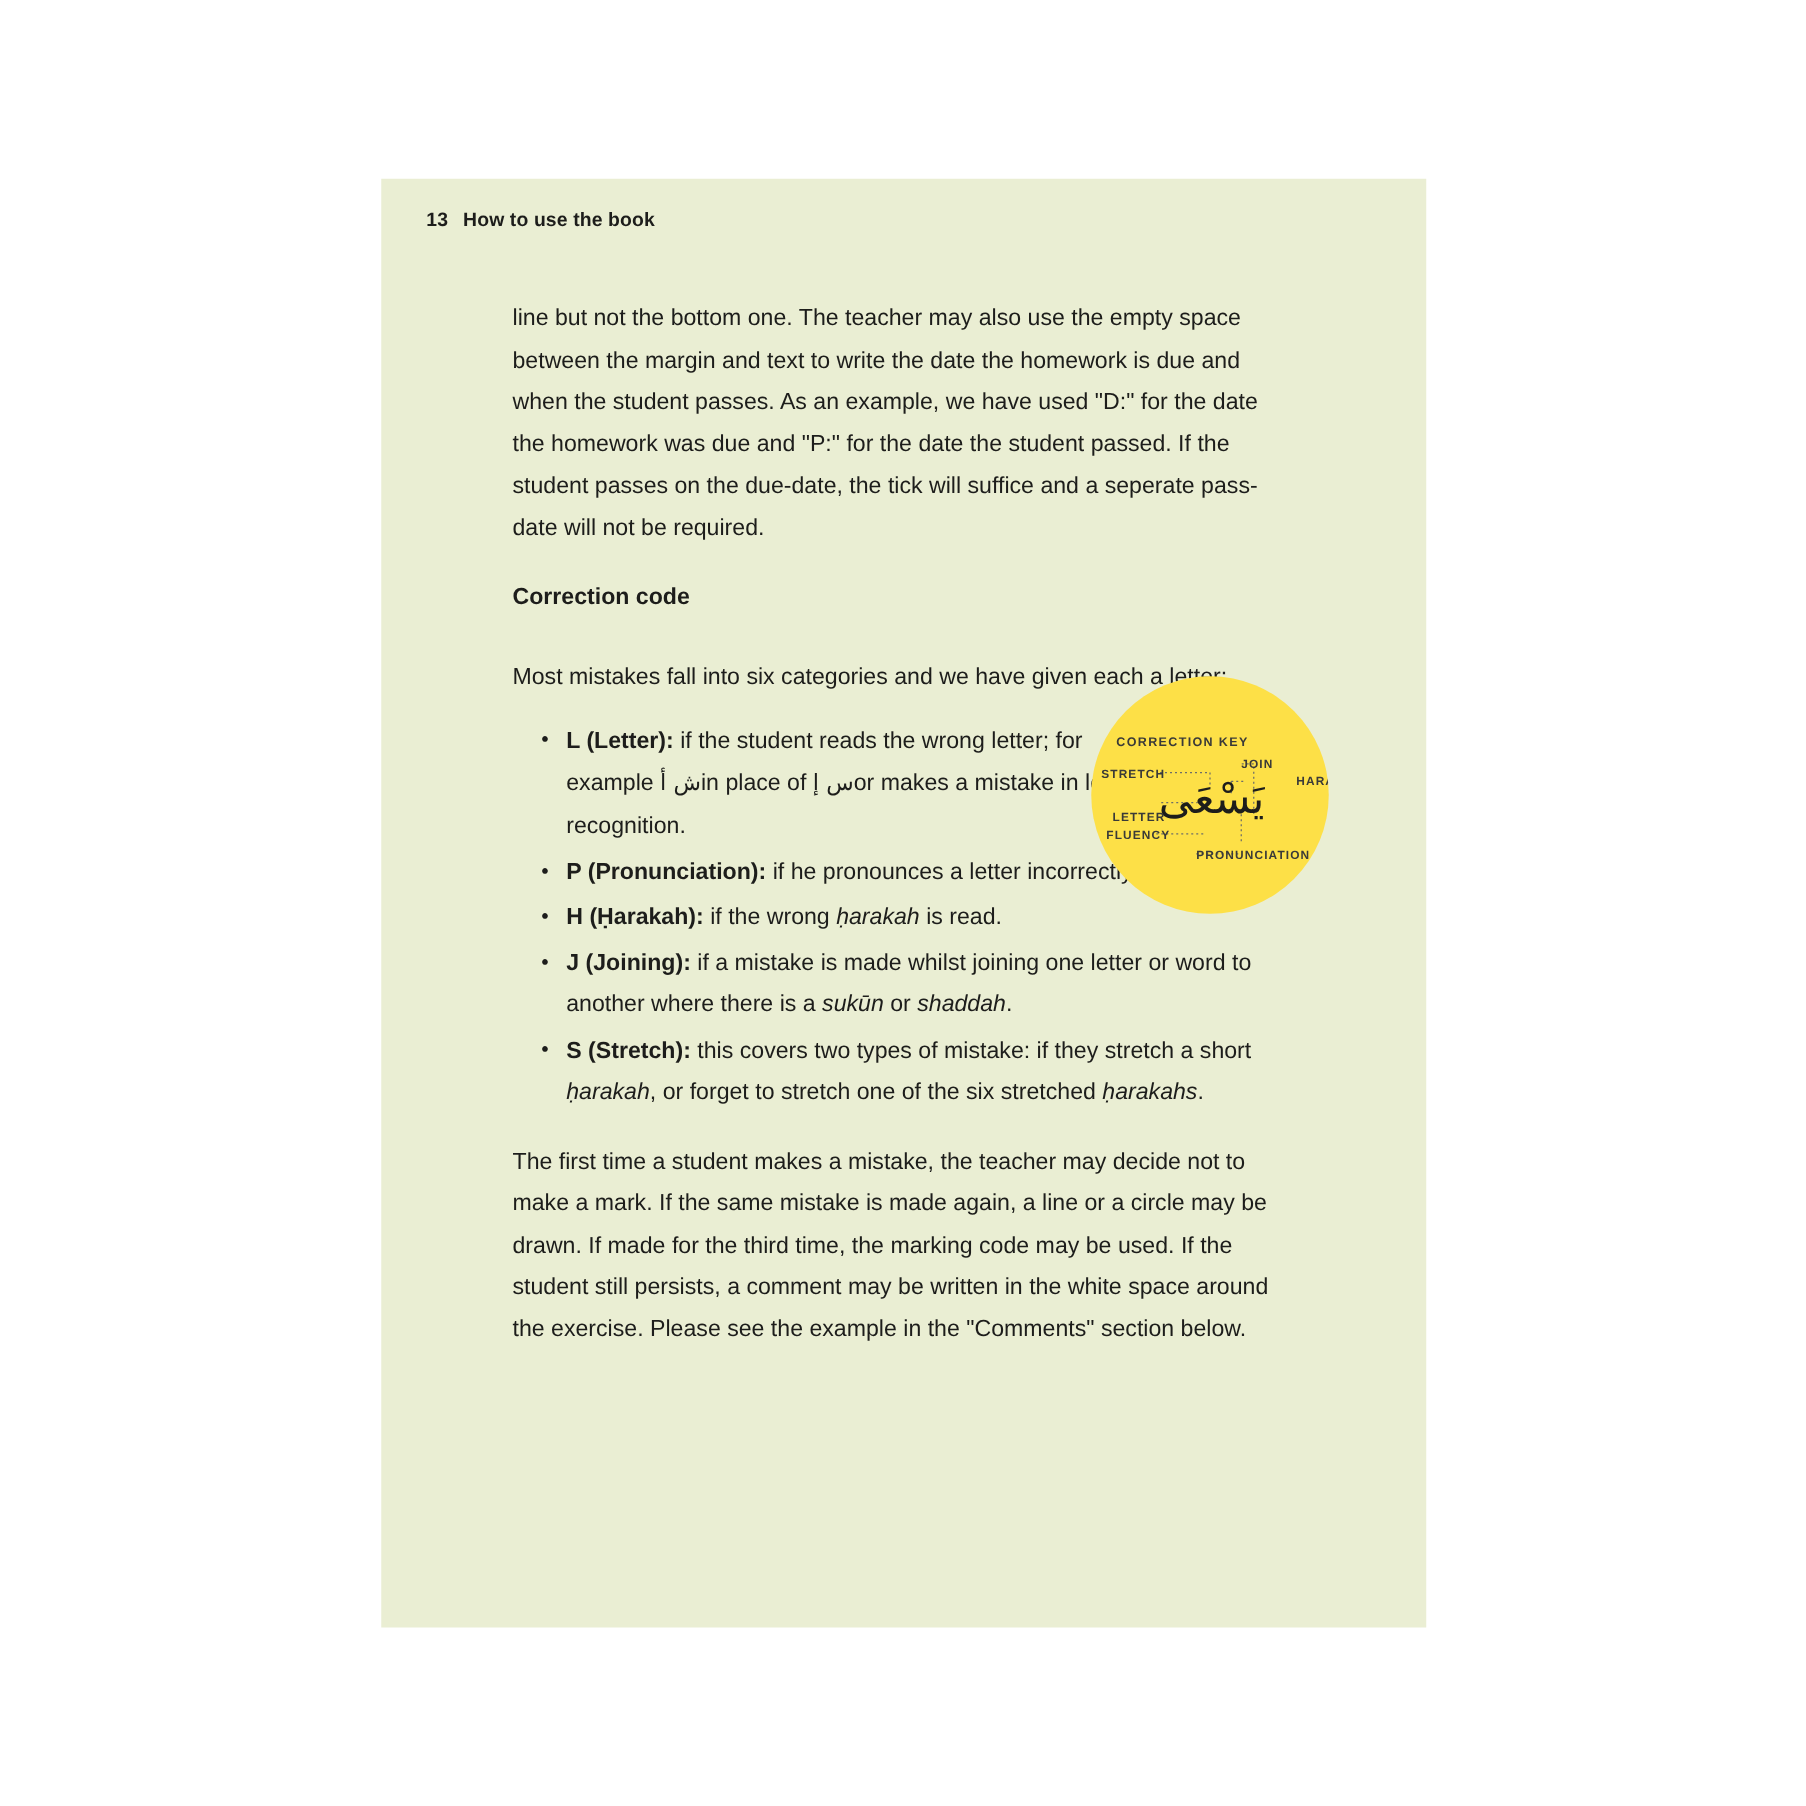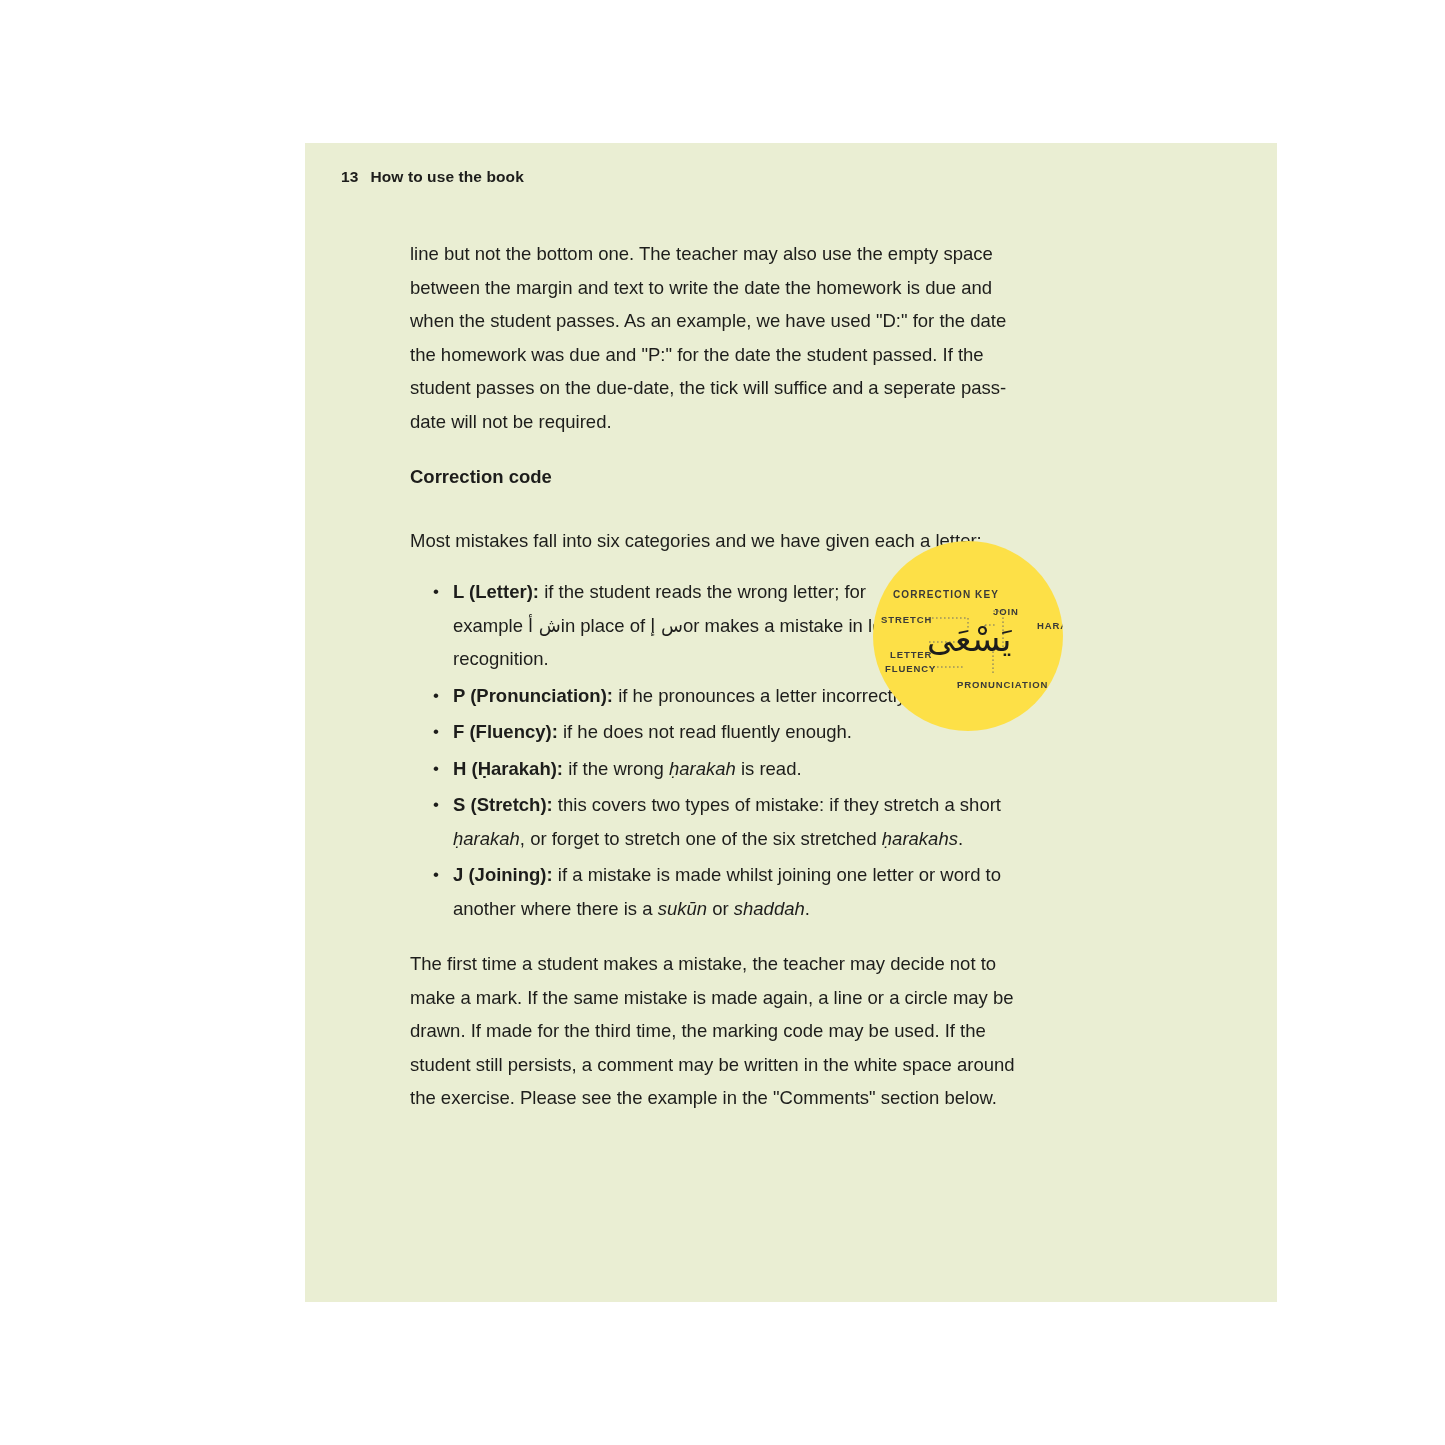--- a/index.html
+++ b/index.html
@@ -10,21 +10,21 @@
     width: 1445px;
     height: 1445px;
     background: #ffffff;
     font-family: "Liberation Sans", sans-serif;
     overflow: hidden;
   }
   .page {
     position: absolute;
     left: 305px;
     top: 143px;
-    width: 972px;
+    width: 836px;
     height: 1159px;
     background: #eaeed3;
   }
   .page-header {
     position: absolute;
     left: 36px;
     top: 25px;
     font-size: 15.5px;
     font-weight: bold;
     color: #1d1d1b;
@@ -162,45 +162,41 @@
         <span>if the student reads the wrong letter; for example</span>
         <span class="arabic">ش أ</span><span>in place of</span>
         <span class="arabic">س إ</span><span>or makes a mistake in letter recognition.</span>
       </li>
 
       <li class="narrow">
         <b>P (Pronunciation):</b>
         <span>if he pronounces a letter incorrectly.</span>
       </li>
 
-      <li class="narrow">
-        <b>F (Fluency):</b>
-        <span>if he does not read fluently enough.</span>
-      </li>
 
       <li>
         <b>H (Ḥarakah):</b>
         <span>if the wrong</span>
         <i>ḥarakah</i>
         <span>is read.</span>
-      </li>
-
-      <li>
-        <b>S (Stretch):</b>
-        <span>this covers two types of mistake: if they stretch a short</span>
-        <i>ḥarakah</i><span>, or forget to stretch one of the six stretched</span>
-        <i>ḥarakahs</i><span>.</span>
       </li>
 
       <li>
         <b>J (Joining):</b>
         <span>if a mistake is made whilst joining one letter or word to another where there is a</span>
         <i>sukūn</i>
         <span>or</span>
         <i>shaddah</i><span>.</span>
+      </li>
+
+      <li>
+        <b>S (Stretch):</b>
+        <span>this covers two types of mistake: if they stretch a short</span>
+        <i>ḥarakah</i><span>, or forget to stretch one of the six stretched</span>
+        <i>ḥarakahs</i><span>.</span>
       </li>
 
     </ul>
 
     <p class="para">The first time a student makes a mistake, the teacher may decide not to make a mark. If the same mistake is made again, a line or a circle may be drawn. If made for the third time, the marking code may be used. If the student still persists, a comment may be written in the white space around the exercise. Please see the example in the "Comments" section below.</p>
 
   </div>
 
   <div class="key-circle">
     <svg width="190" height="190" viewBox="0 0 190 190">

